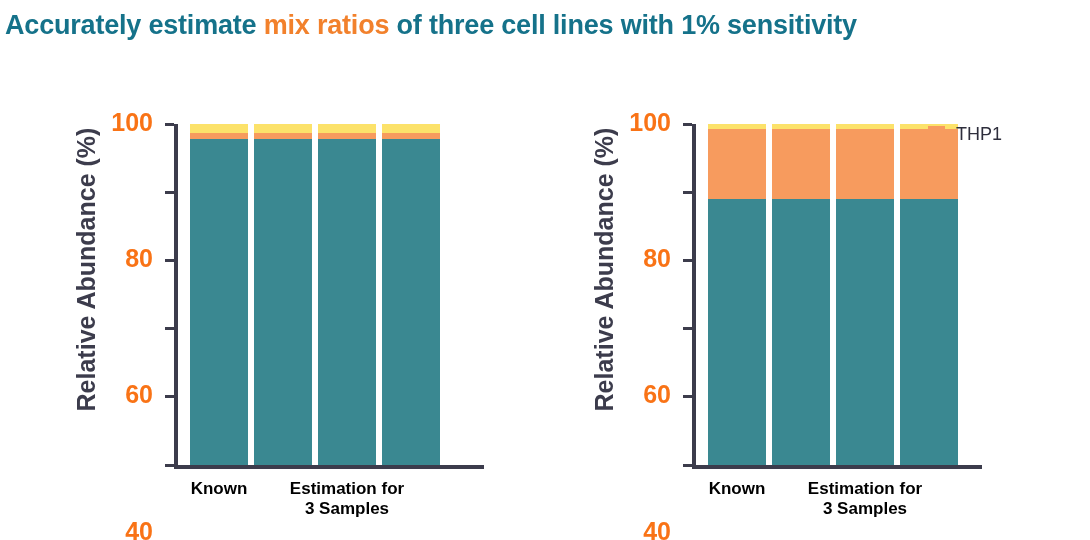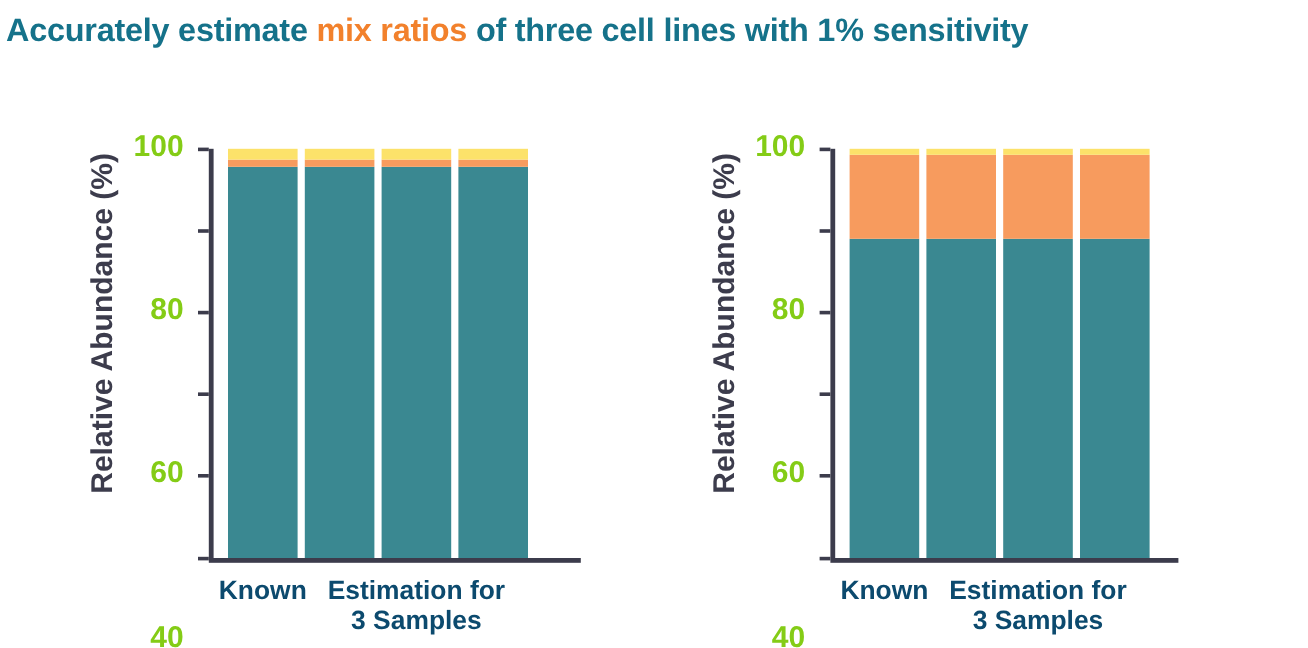--- a/index.html
+++ b/index.html
@@ -89,43 +89,43 @@
     height: 3px;
     background: #3C3C4C;
   }
   .ticklabel {
     position: absolute;
     right: 100%;
     margin-right: 12px;
     transform: translateY(-52%);
     font-size: 25px;
     font-weight: bold;
-    color: #84cc16;
+    color: #f97316;
     white-space: nowrap;
   }
 
   .bars {
     position: absolute;
     left: 4px;
     top: 0;
     bottom: 0;
     right: 0;
   }
   .bar {
     position: absolute;
     bottom: 0;
     width: 58px;
   }
   .seg { position: absolute; left: 0; width: 100%; }
 
   .xlab {
     position: absolute;
-    font-size: 22px;
-    font-weight: bold;
-    color: #0c4a6e;
+    font-size: 17px;
+    font-weight: bold;
+    color: #000000;
     text-align: center;
     line-height: 1.15;
     white-space: nowrap;
   }
   .xlab-known { top: 355px; }
   .xlab-est   { top: 355px; }
 
   
   #legend {
     position: absolute;
@@ -258,13 +258,17 @@
         <div class="xlab xlab-known" style="left: -55px; width: 200px;">Known</div>
         <div class="xlab xlab-est" style="left: 73px; width: 200px;">
           <div>Estimation for</div>
           <div>3 Samples</div>
         </div>
       </div>
   </div>
 </div>
 
 <div id="legend">
+    <div class="legend-row">
+      <span class="legend-swatch" style="background: rgb(247, 155, 94);"></span>
+      <span class="legend-text">THP1</span>
+    </div>
   </div>
 
 </body></html>

